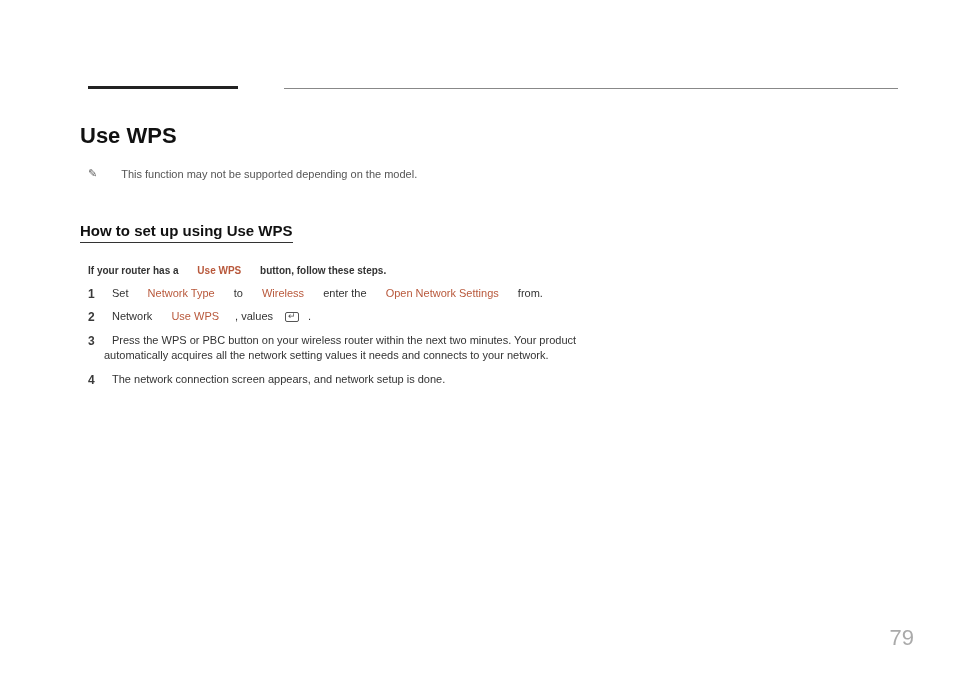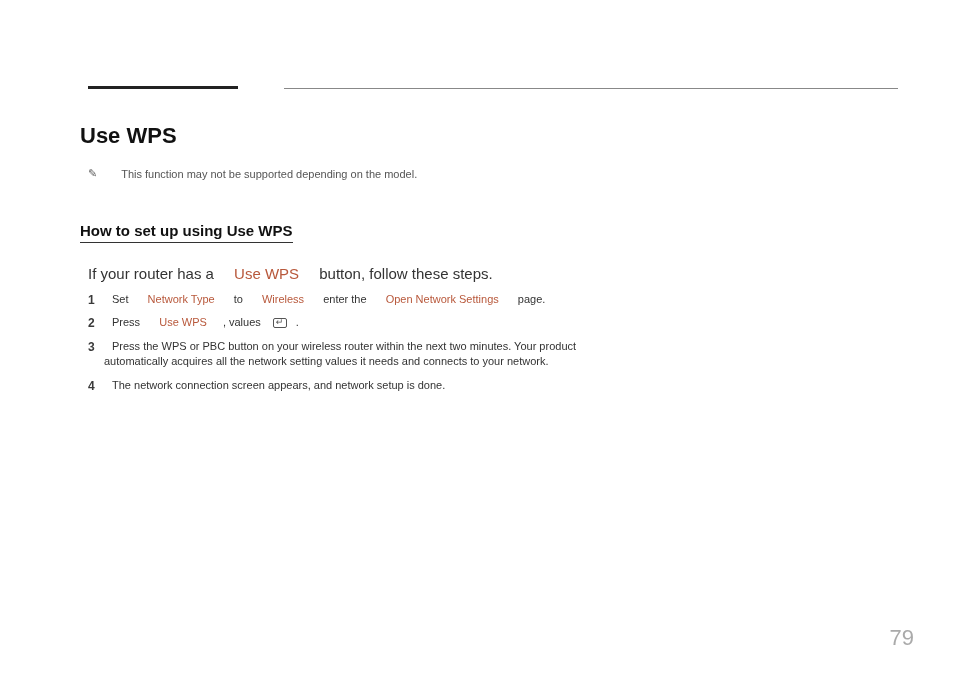--- a/index.html
+++ b/index.html
@@ -54,23 +54,24 @@
     font-size: 15px;
     font-weight: 600;
     color: #111;
     display: inline-block;
     border-bottom: 1px solid #333;
     padding-bottom: 3px;
     margin-bottom: 14px;
     text-align: center;
   }
   .intro {
-    font-size: 15px;
+    font-size: 10px;
     color: #333;
     margin-bottom: 10px;
+    font-weight: bold;
   }
   .hl { color: #b8583b; }
   ol.steps {
     list-style: none;
     counter-reset: step;
     max-width: 520px;
   }
   ol.steps > li {
     position: relative;
     padding-left: 16px;
@@ -149,24 +150,24 @@
   </div>
 
   <h2 class="section-title">How to set up using Use WPS</h2>
 
   <p class="intro">
     <span>If your router has a </span><span class="hl">Use WPS</span><span> button, follow these steps.</span>
   </p>
 
   <ol class="steps">
     <li>
-      <span>Set </span><span class="hl">Network Type</span><span> to </span><span class="hl">Wireless</span><span> enter the </span><span class="hl">Open Network Settings</span><span> page.</span>
+      <span>Set </span><span class="hl">Network Type</span><span> to </span><span class="hl">Wireless</span><span> enter the </span><span class="hl">Open Network Settings</span><span> from.</span>
     </li>
     <li>
-      <span>Press </span><span class="hl">Use WPS</span><span>, values </span><span class="enter-icon"></span><span>.</span>
+      <span>Network </span><span class="hl">Use WPS</span><span>, values </span><span class="enter-icon"></span><span>.</span>
     </li>
     <li>
       <span>Press the WPS or PBC button on your wireless router within the next two minutes. Your product automatically acquires all the network setting values it needs and connects to your network.</span>
     </li>
     <li>
       <span>The network connection screen appears, and network setup is done.</span>
     </li>
   </ol>
 
 </div>

